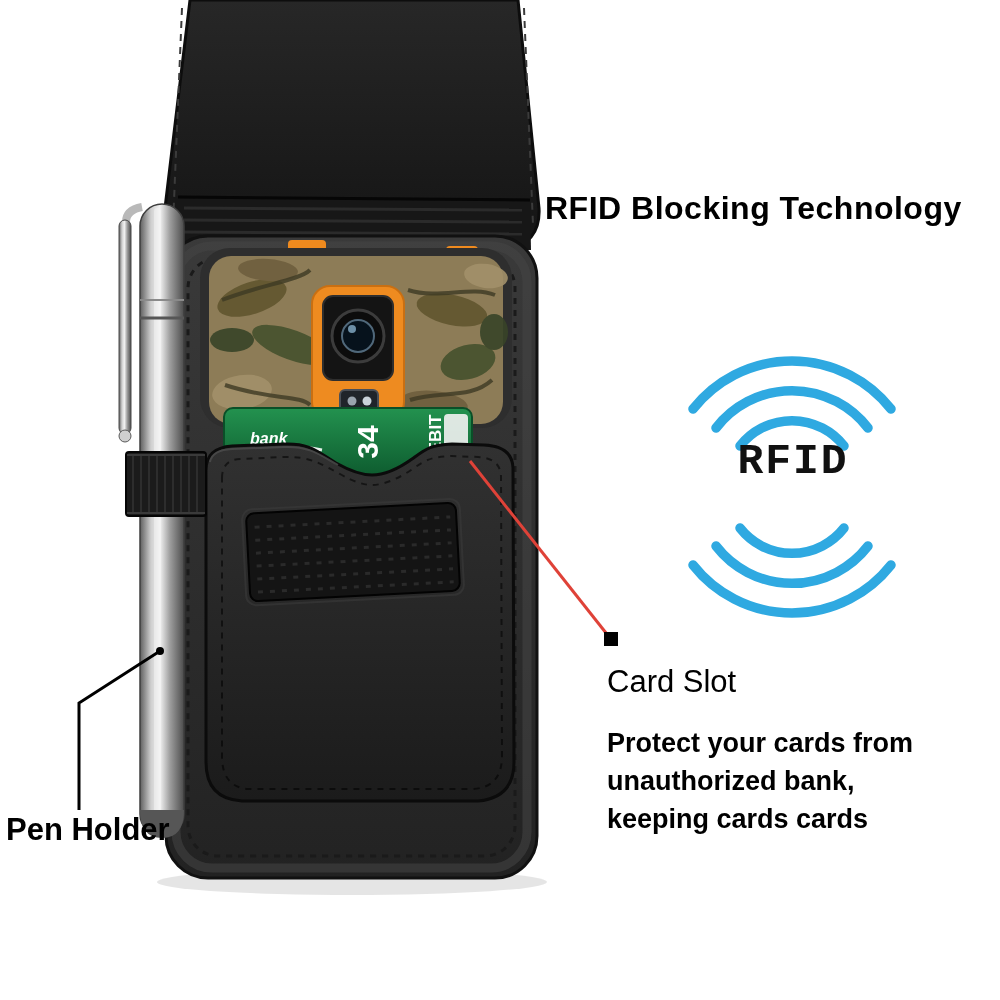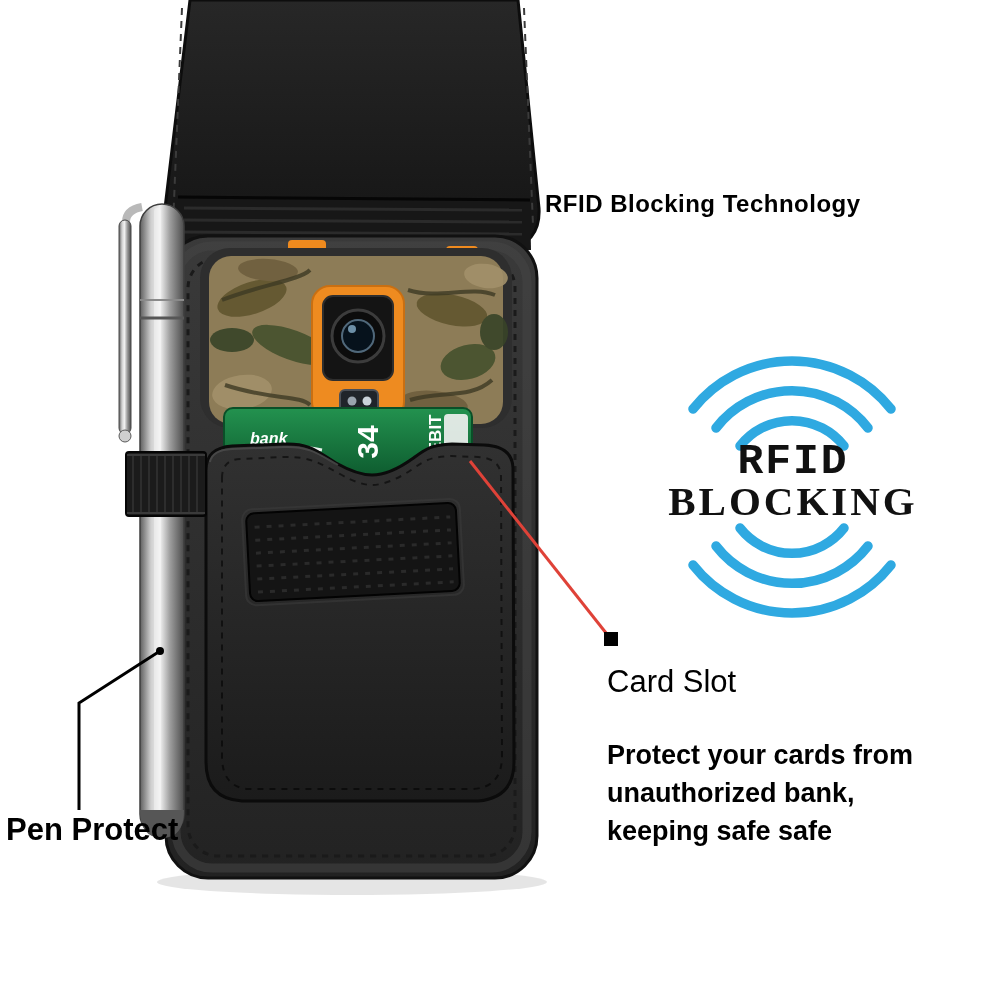--- a/index.html
+++ b/index.html
@@ -1,26 +1,26 @@
 <!DOCTYPE html>
 <html><head>
 <meta charset="utf-8">
 <style>
   html,body{margin:0;padding:0;background:#fff;}
   .canvas{position:relative;width:1000px;height:1000px;background:#ffffff;overflow:hidden;
           font-family:"Liberation Sans",sans-serif;color:#000;}
   svg.art{position:absolute;left:0;top:0;}
   .txt{position:absolute;white-space:nowrap;}
-  .t-title{left:545px;top:190px;font-size:24px;font-weight:bold;letter-spacing:.5px;}
+  .t-title{left:545px;top:190px;font-size:32px;font-weight:bold;letter-spacing:.5px;}
   .badge{left:640px;width:306px;text-align:center;font-family:"Liberation Serif",serif;
          font-weight:bold;color:#111;}
   .badge1{top:437px;font-size:43px;letter-spacing:2px;font-family:Liberation Mono, monospace;}
   .badge2{top:477px;font-size:41px;letter-spacing:3px;}
   .cs-head{left:607px;top:664px;font-size:31px;font-weight:normal;}
-  .cs-body{left:607px;top:724px;font-size:27px;font-weight:bold;line-height:38px;white-space:nowrap;margin-top:12px;}
+  .cs-body{left:607px;top:724px;font-size:27px;font-weight:bold;line-height:38px;white-space:nowrap;}
   .pen-label{left:6px;top:812px;font-size:31px;font-weight:bold;}
 </style>
 </head>
 <body>
 
 <div class="canvas">
 
 <svg class="art" width="1000" height="1000" viewBox="0 0 1000 1000">
   <defs>
     <linearGradient id="gFlap" x1="0" y1="0" x2="0" y2="1">
@@ -187,24 +187,23 @@
   </g>
   <g>
     <circle cx="160" cy="651" r="4" fill="#000"></circle>
     <polyline points="160,651 79,703 79,810" fill="none" stroke="#000" stroke-width="3"></polyline>
   </g>
 </svg>
 
 <div class="txt t-title">RFID Blocking Technology</div>
 
 <div class="txt badge badge1">RFID</div>
-<div class="txt badge badge2">BLOCKING</div>
 
 <div class="txt cs-head">Card Slot</div>
 <div class="txt cs-body">
   <div>Protect your cards from</div>
   <div>unauthorized bank,</div>
-  <div>keeping safe safe</div>
+  <div>keeping cards cards</div>
 </div>
 
-<div class="txt pen-label">Pen Protect</div>
+<div class="txt pen-label">Pen Holder</div>
 
 </div>
 
 </body></html>

